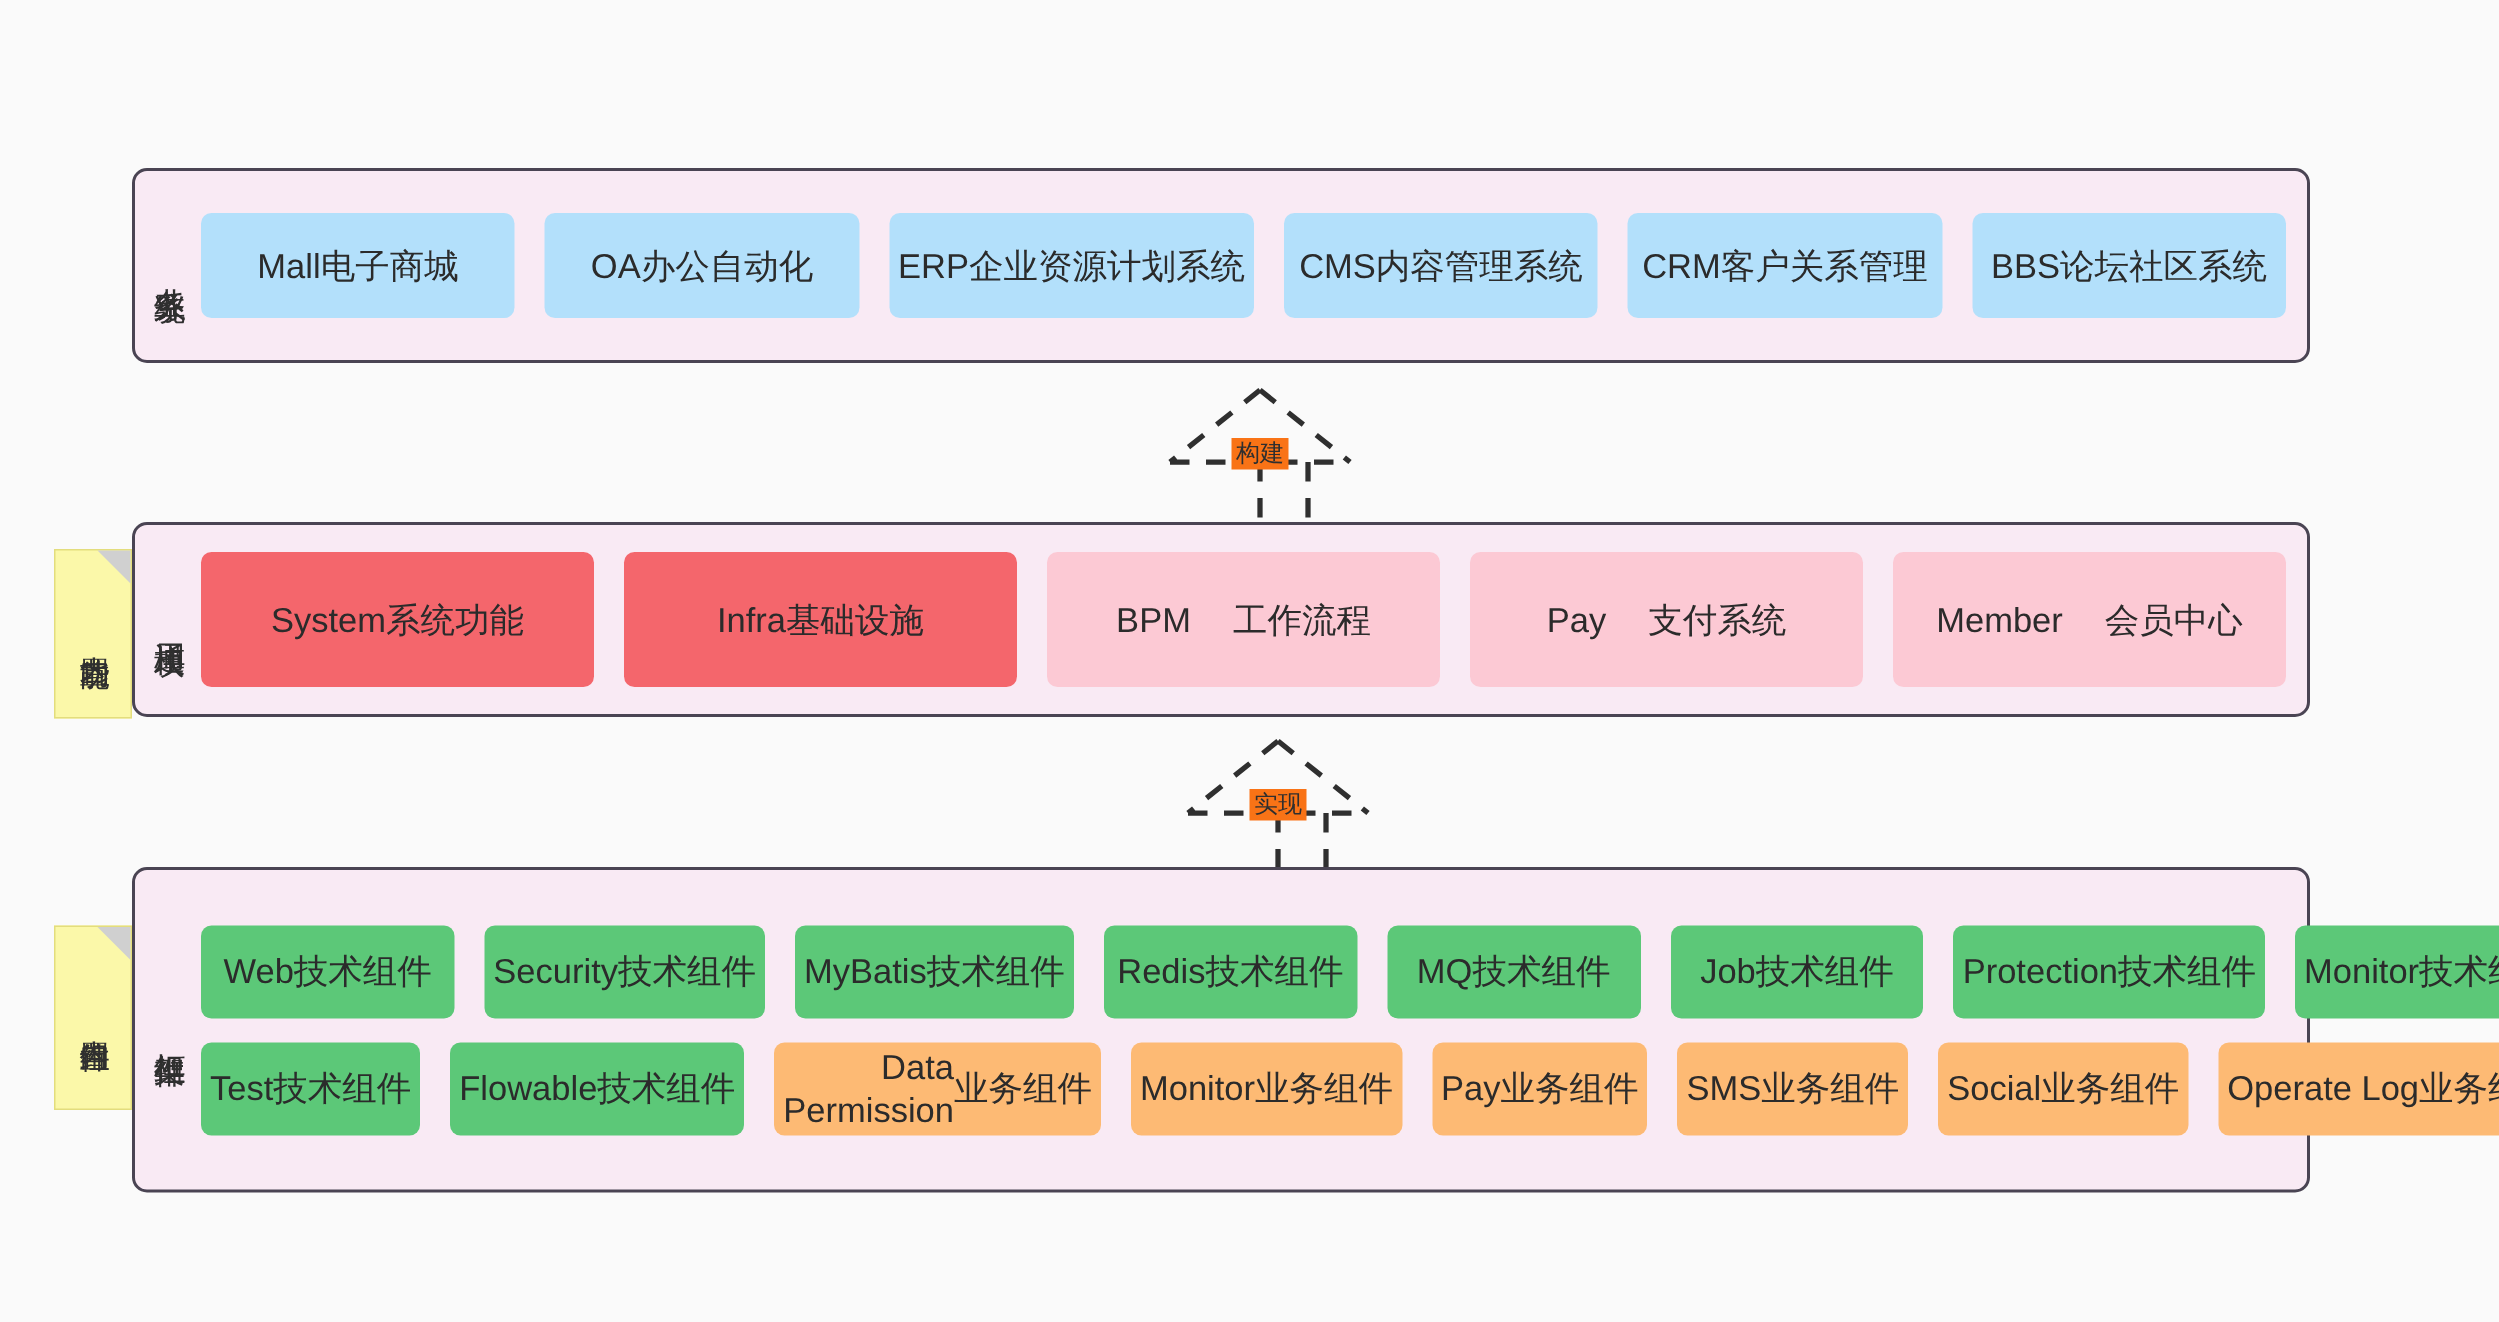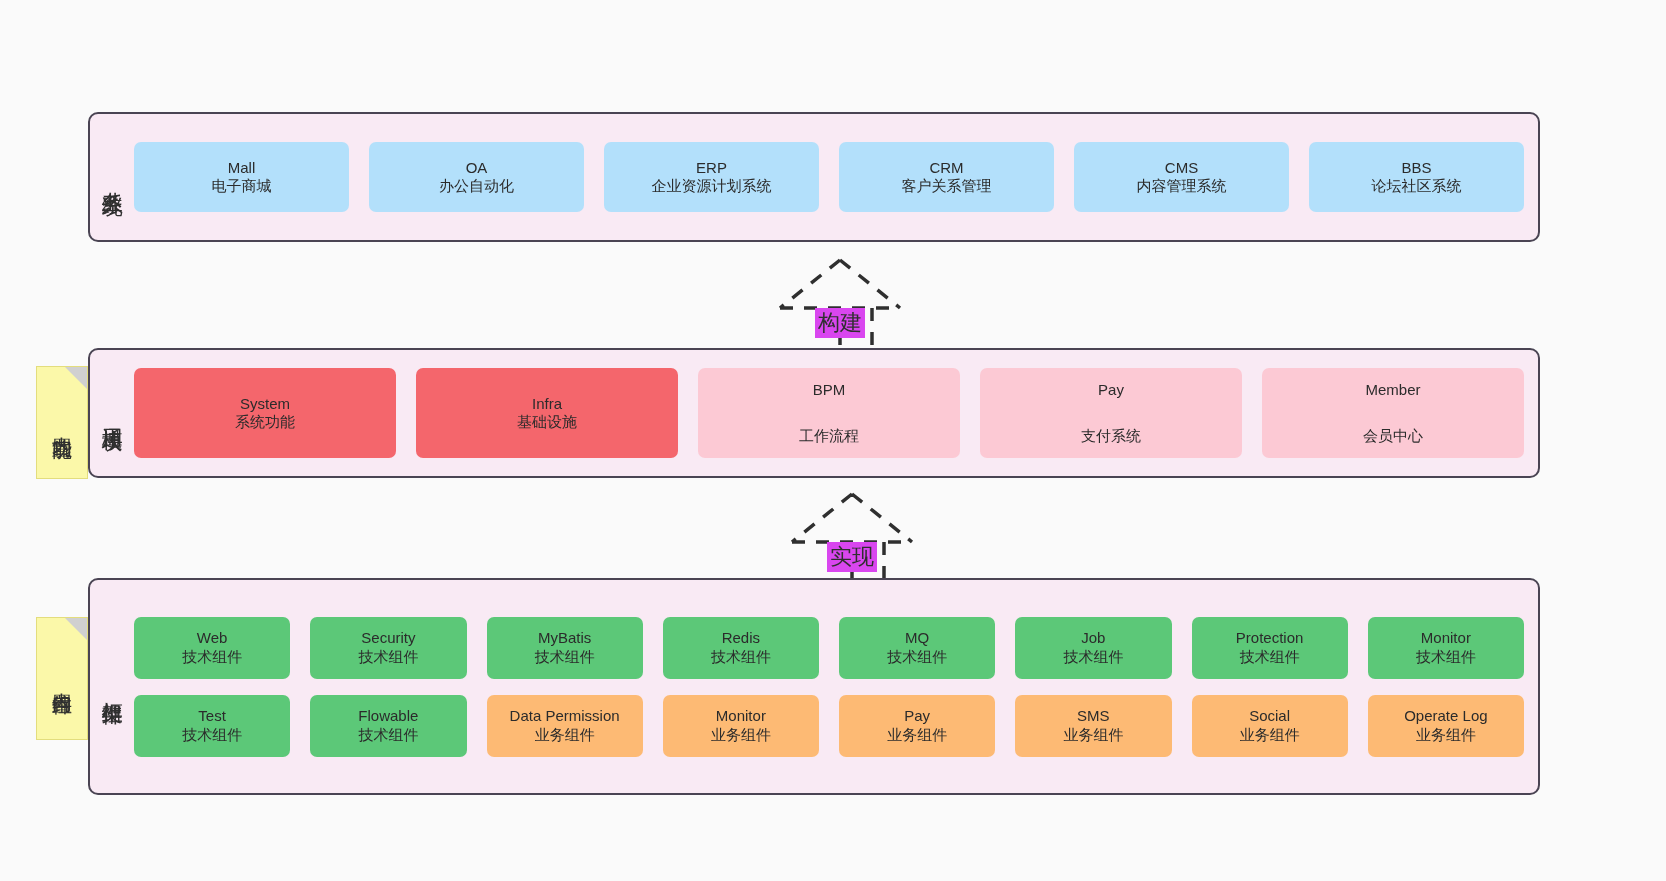--- a/index.html
+++ b/index.html
@@ -59,25 +59,25 @@
 
   .row {
     display: flex;
     gap: 20px;
   }
 
   .cell {
     flex: 1 1 0;
     border-radius: 7px;
     display: flex;
-    flex-direction: column;
+    flex-direction: row;
     align-items: center;
     justify-content: center;
-    text-align: left;
-    font-size: 15px;
+    text-align: right;
+    font-size: 23px;
     line-height: 1.22;
     color: #2b2b2b;
     box-sizing: border-box;
     padding: 4px 6px;
     user-select: none;
   }
   .cell .t1 { white-space: nowrap; }
   .cell .t2 { white-space: nowrap; }
   .cell.wrap .t1 { white-space: normal; }
 
@@ -131,24 +131,24 @@
   .arrow {
     position: absolute;
     width: 160px;
     height: 92px;
   }
   .arrow svg { display: block; width: 100%; height: 100%; overflow: visible; }
   .arrow-label {
     position: absolute;
     left: 50%;
     transform: translateX(-50%);
-    top: 52px;
-    font-size: 22px;
+    top: 36px;
+    font-size: 16px;
     color: #2f2f2f;
-    background: #d946ef;
+    background: #f97316;
     padding: 0 3px;
     white-space: nowrap;
     user-select: none;
   }
   #arrow-build   { left: 760px; top: 256px; }
   #arrow-impl    { left: 772px; top: 490px; }
 </style>
 </head>
 <body>
 
@@ -164,26 +164,26 @@
         </div>
         <div class="cell tone-blue">
           <span class="t1">OA</span>
           <span class="t2">办公自动化</span>
         </div>
         <div class="cell tone-blue">
           <span class="t1">ERP</span>
           <span class="t2">企业资源计划系统</span>
         </div>
         <div class="cell tone-blue">
+          <span class="t1">CMS</span>
+          <span class="t2">内容管理系统</span>
+        </div>
+        <div class="cell tone-blue">
           <span class="t1">CRM</span>
           <span class="t2">客户关系管理</span>
-        </div>
-        <div class="cell tone-blue">
-          <span class="t1">CMS</span>
-          <span class="t2">内容管理系统</span>
         </div>
         <div class="cell tone-blue">
           <span class="t1">BBS</span>
           <span class="t2">论坛社区系统</span>
         </div>
       </div>
     </div>
   </div>
 
   <div class="arrow" id="arrow-build">

